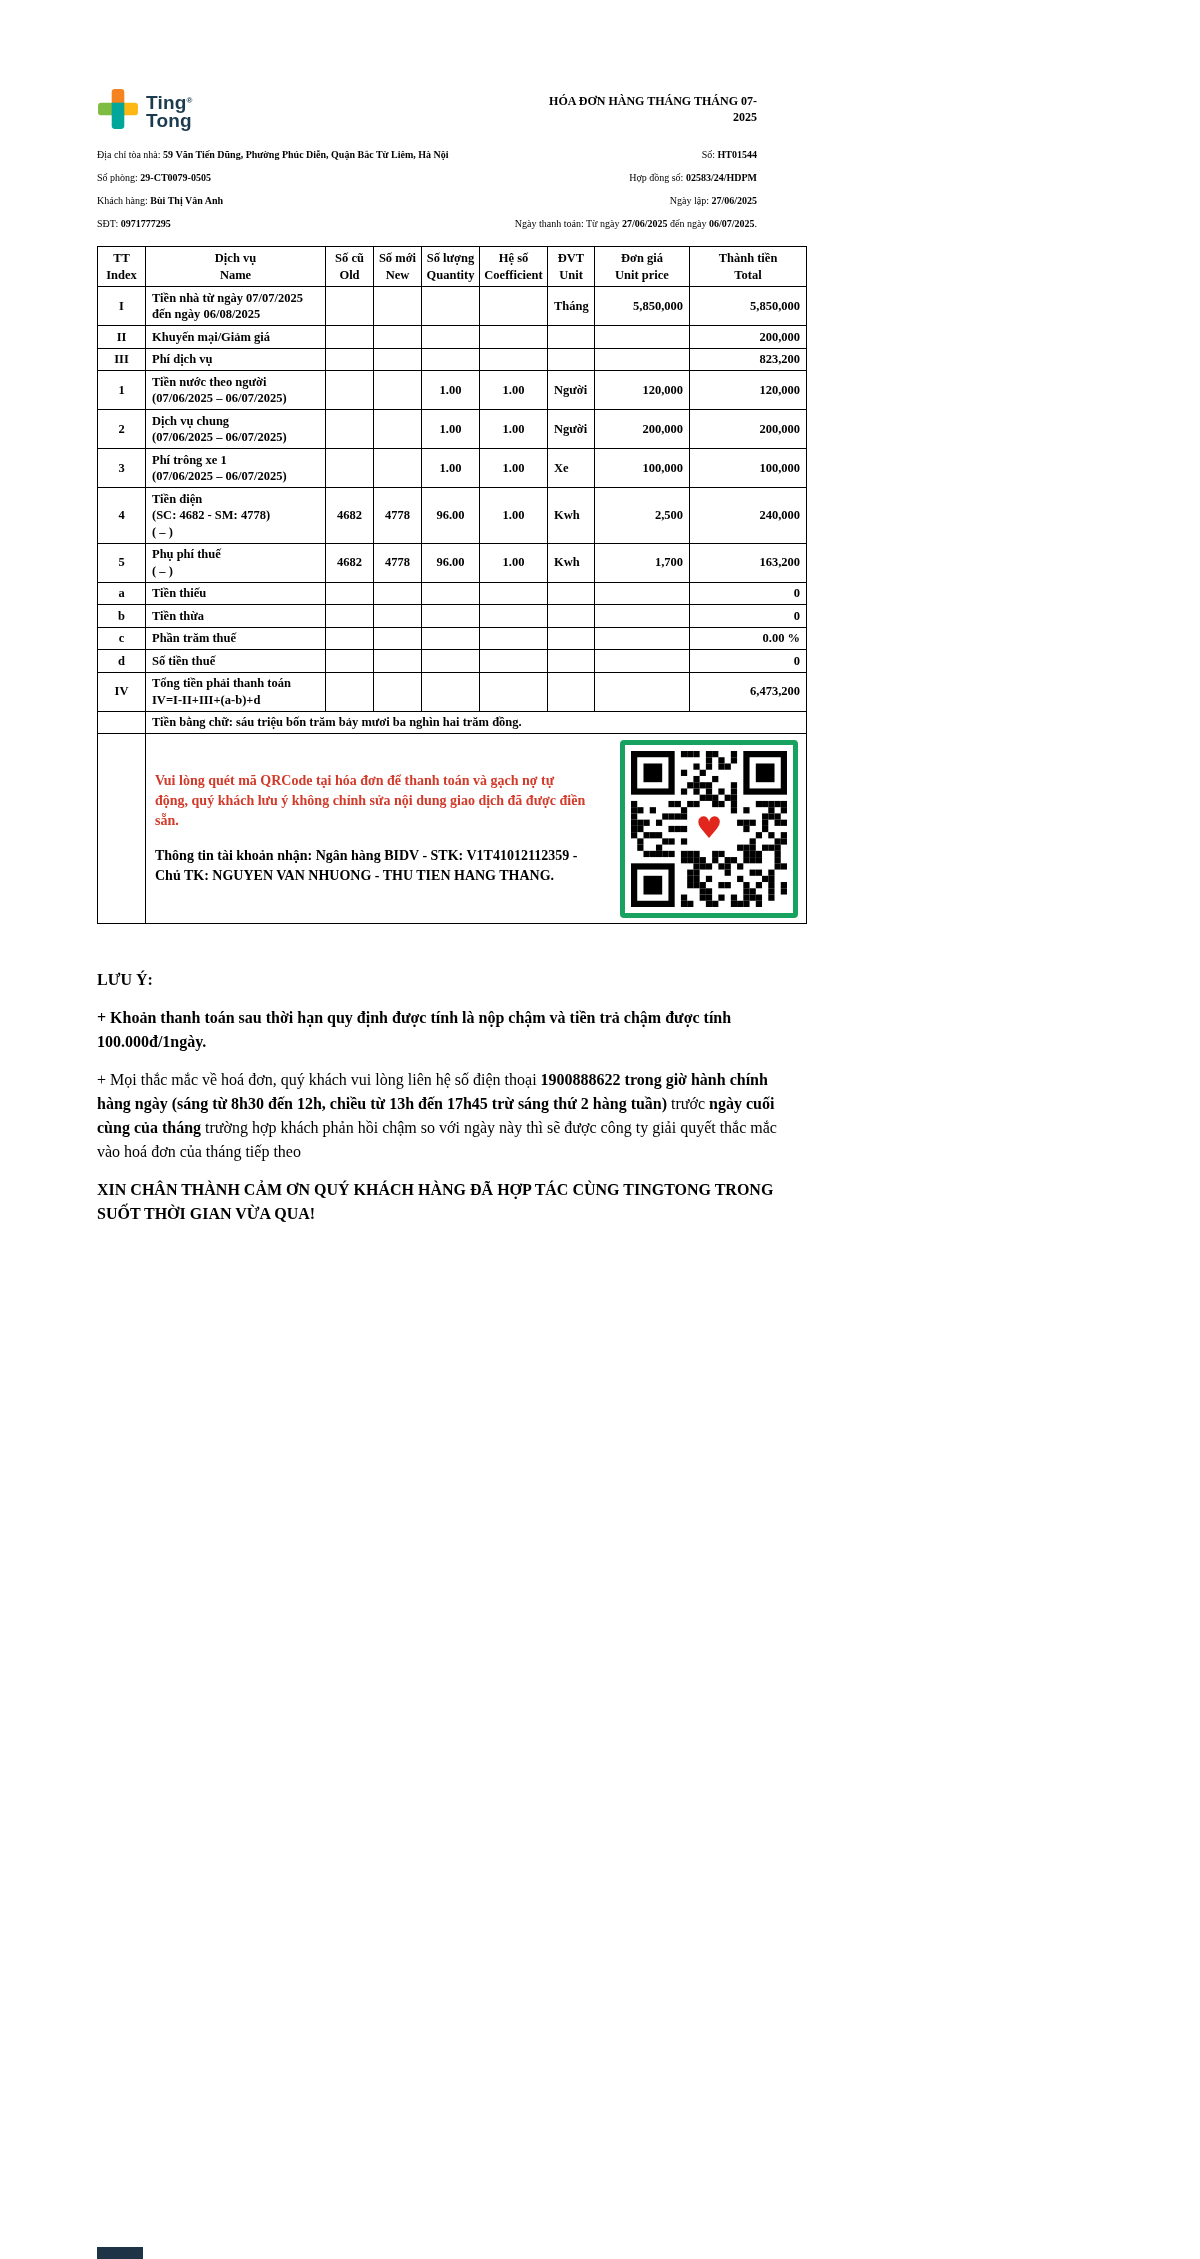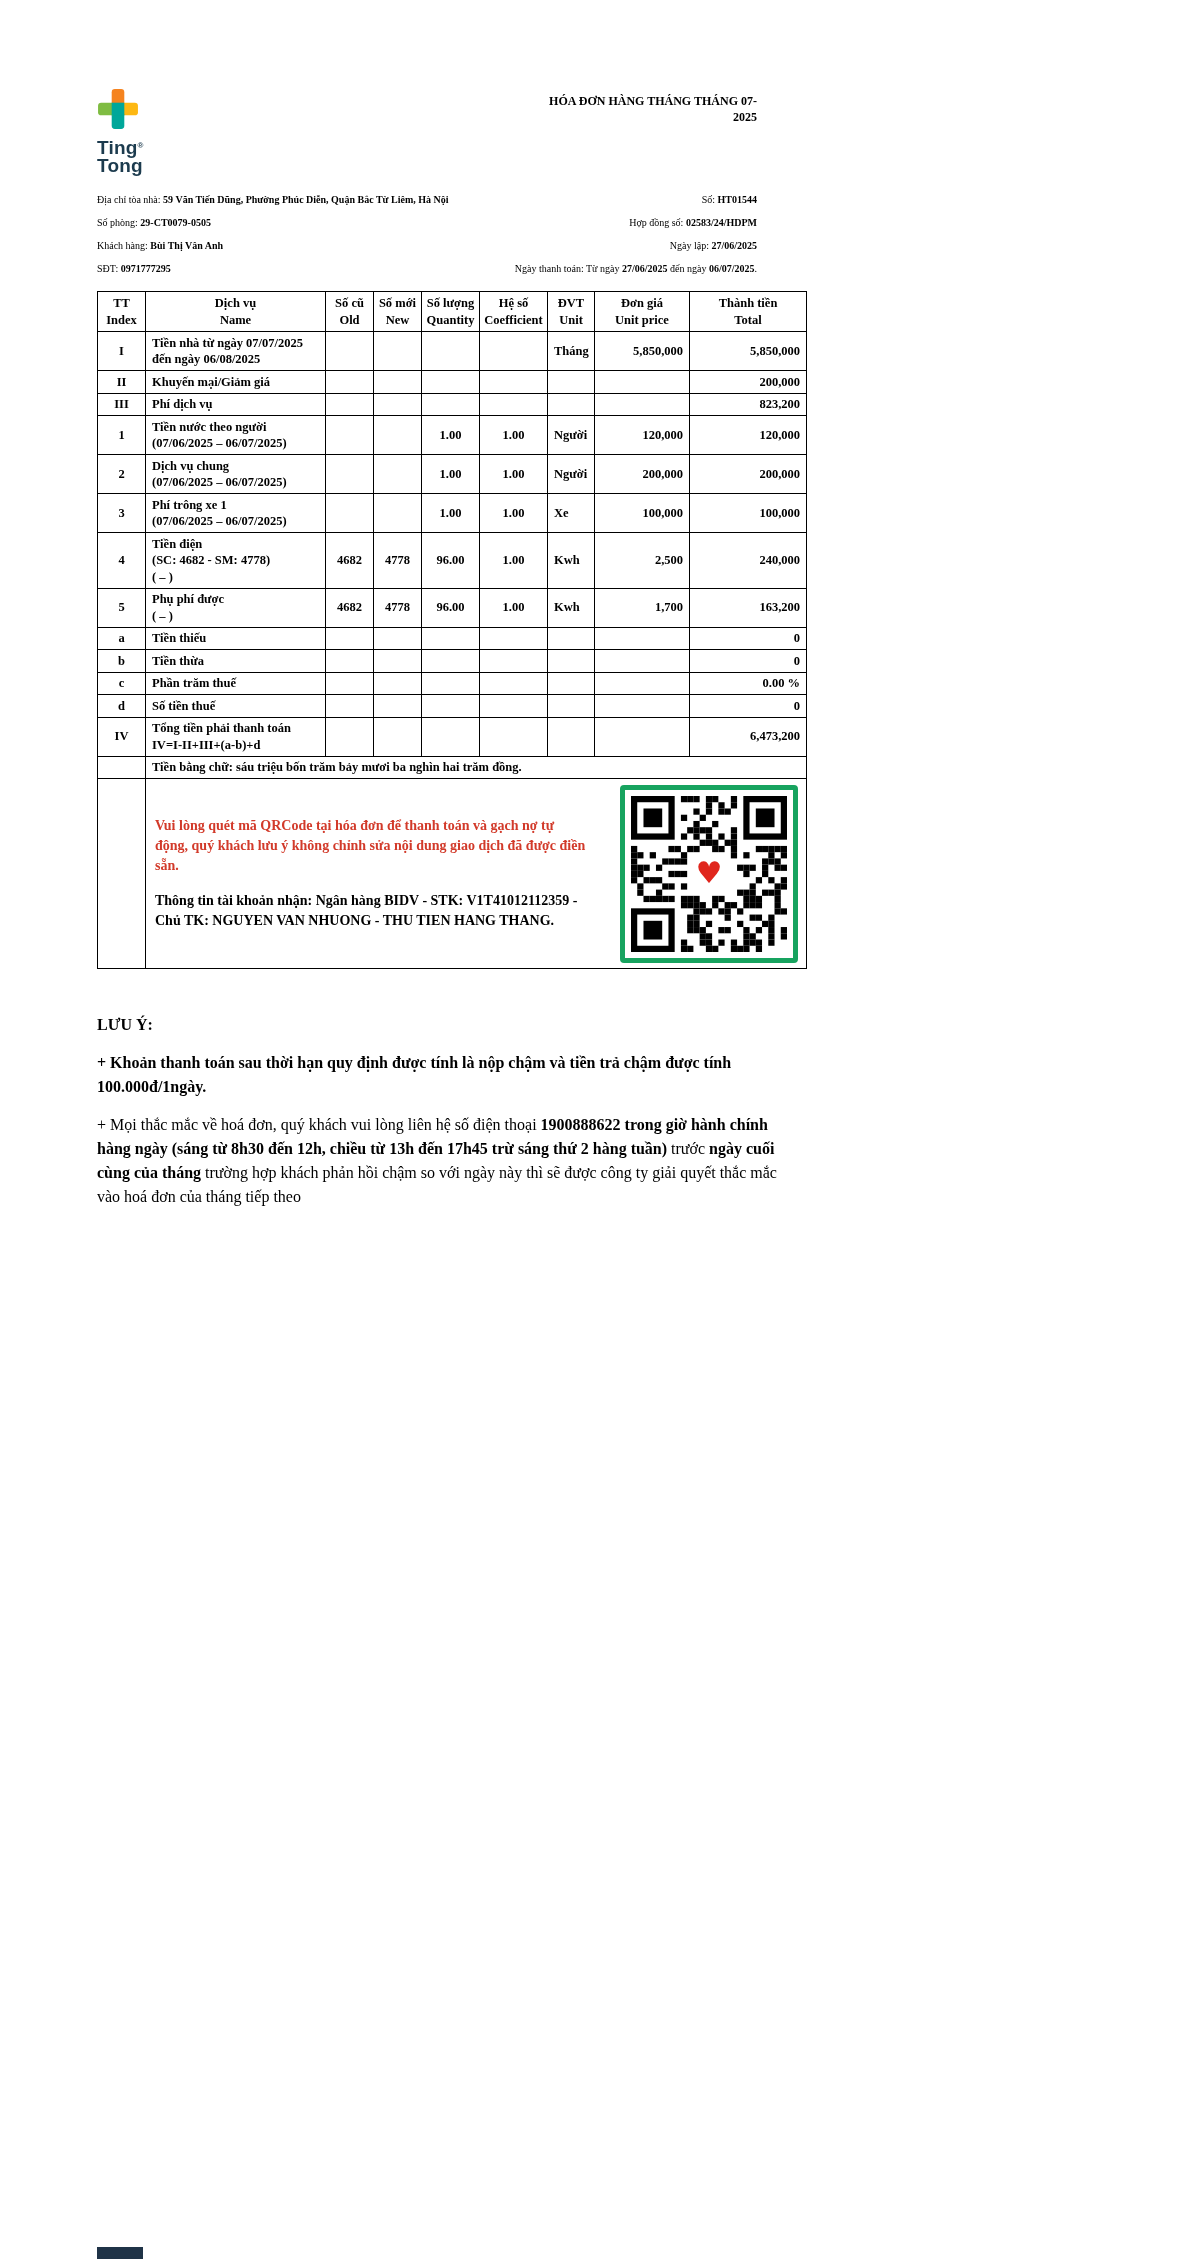--- a/index.html
+++ b/index.html
@@ -9,21 +9,21 @@
     background: #ffffff; color: #000;
     font-family: "Liberation Serif", "DejaVu Serif", serif;
     position: relative; overflow: hidden;
   }
   b { font-weight: bold; }
 
   .doc { position: absolute; left: 97px; top: 88px; width: 709px; }
 
   
   .doc-header { display: flex; justify-content: space-between; align-items: flex-start; padding-right: 49px; }
-  .logo { display: flex; align-items: flex-start; gap: 7px; flex-direction: column; }
+  .logo { display: flex; align-items: flex-end; gap: 7px; }
   .logo-words {
     font-family: "Liberation Sans", "DejaVu Sans", sans-serif;
     font-weight: bold; font-size: 19px; line-height: 18px;
     color: var(--logo-text, #1c3b4e); letter-spacing: .2px;
   }
   .logo-reg { font-size: 8px; vertical-align: text-top; }
   .doc-title { flex: none; text-align: right; font-weight: bold; font-size: 12px; line-height: 1.35; padding-top: 5px; }
 
   
   .info { display: flex; justify-content: space-between; margin-top: 13px; font-size: 10px; line-height: 23px; padding-right: 49px; }
@@ -263,21 +263,21 @@
         <td class="c-num">4778</td>
         <td class="c-num">96.00</td>
         <td class="c-num">1.00</td>
         <td class="c-unit">Kwh</td>
         <td class="c-money">2,500</td>
         <td class="c-money">240,000</td>
       </tr>
       <tr>
         <td class="c-tt">5</td>
         <td class="c-name">
-            <div>Phụ phí được</div>
+            <div>Phụ phí thuế</div>
             <div>( – )</div>
             <div></div>
           </td>
         <td class="c-num">4682</td>
         <td class="c-num">4778</td>
         <td class="c-num">96.00</td>
         <td class="c-num">1.00</td>
         <td class="c-unit">Kwh</td>
         <td class="c-money">1,700</td>
         <td class="c-money">163,200</td>
@@ -565,17 +565,18 @@
           </div>
         </td>
       </tr>
     </tbody>
   </table>
 
   <div class="footer">
     <p class="f-bold">LƯU Ý:</p>
     <p class="f-bold">+ Khoản thanh toán sau thời hạn quy định được tính là nộp chậm và tiền trả chậm được tính 100.000đ/1ngày.</p>
     <p><span>+ Mọi thắc mắc về hoá đơn, quý khách vui lòng liên hệ số điện thoại </span><b>1900888622 trong giờ hành chính hàng ngày (sáng từ 8h30 đến 12h, chiều từ 13h đến 17h45 trừ sáng thứ 2 hàng tuần)</b><span> trước </span><b>ngày cuối cùng của tháng</b><span> trường hợp khách phản hồi chậm so với ngày này thì sẽ được công ty giải quyết thắc mắc vào hoá đơn của tháng tiếp theo</span></p>
+    <p class="f-bold">XIN CHÂN THÀNH CẢM ƠN QUÝ KHÁCH HÀNG ĐÃ HỢP TÁC CÙNG TINGTONG TRONG SUỐT THỜI GIAN VỪA QUA!</p>
   </div>
 
 </div>
 
 <div class="bottom-artifact"></div>
 
 </body></html>

